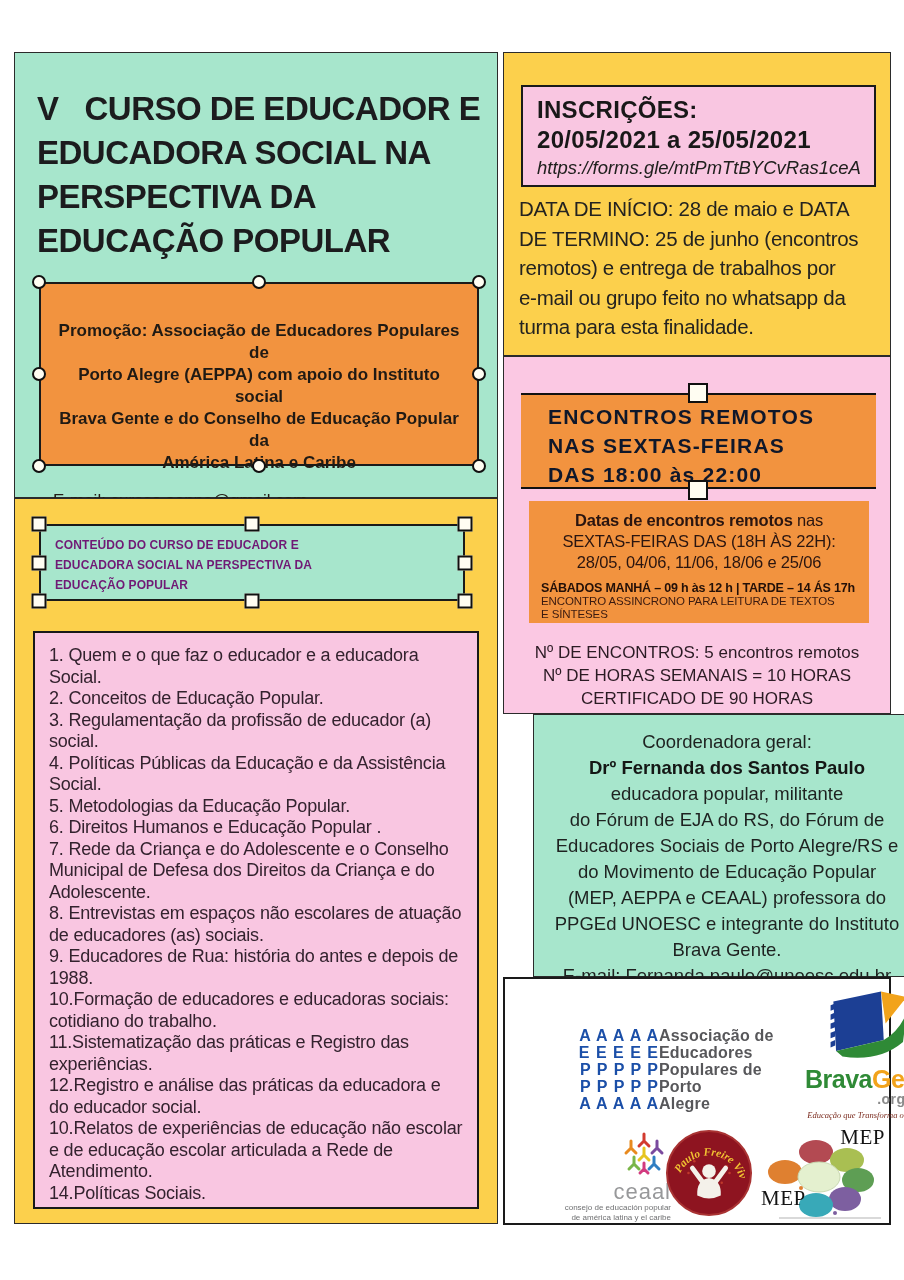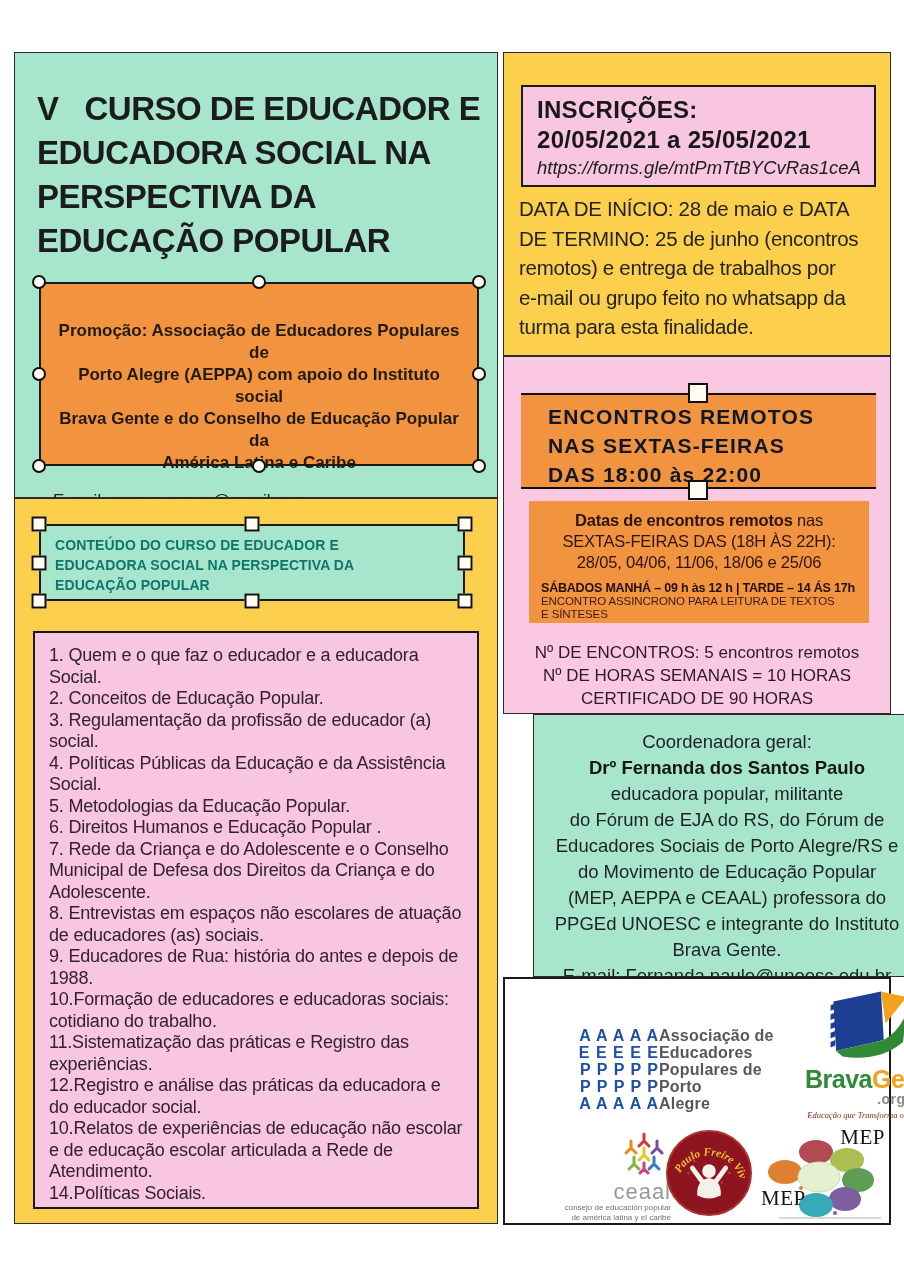--- a/index.html
+++ b/index.html
@@ -15,22 +15,22 @@
            white-space:pre-wrap; color:#1c1c1e; }
   .promo-box { position:absolute; left:24px; top:229px; width:440px; height:184px;
                background:#f2933f; border:2px solid #1a1a1a; padding:24px 12px 0 12px; }
   .promo-text { text-align:center; font-size:17px; font-weight:600; line-height:22px;
                 white-space:pre-wrap; color:#201a14;margin-top:12px; }
   .promo-email { margin-top:17px; text-align:left; font-size:17px; color:#241d16; }
 
   #sec-left-yellow { left:14px; top:498px; width:484px; height:726px; background:#fcd04c; }
   .conteudo-box { position:absolute; left:24px; top:25px; width:426px; height:77px;
                   background:#a7e6cc; border:2px solid #1a1a1a; padding:9px 14px; }
-  .conteudo-box div { font-size:14px; font-weight:800; line-height:20px; letter-spacing:0.1px;
-                      white-space:pre-wrap; color:#0f766e; }
+  .conteudo-box div { font-size:12px; font-weight:800; line-height:20px; letter-spacing:0.1px;
+                      white-space:pre-wrap; color:#701a75; }
   .list-box { position:absolute; left:18px; top:132px; width:446px; height:578px;
               background:#f9c6e1; border:2.5px solid #191919; padding:12px 14px; }
   .list-item { font-size:18px; line-height:21.5px; letter-spacing:-0.2px; color:#33222e; }
 
   
   #sec-right-yellow { left:503px; top:52px; width:388px; height:304px; background:#fcd04c; }
   .insc-box { position:absolute; left:17px; top:32px; width:355px; height:102px;
               background:#f9c6e1; border:2px solid #1a1a1a; padding:8px 14px; }
   .insc-line { font-size:24px; font-weight:800; letter-spacing:0.3px; line-height:30px; color:#181818; }
   .insc-link { font-size:18.5px; font-style:italic; line-height:26px; color:#20201e; }

